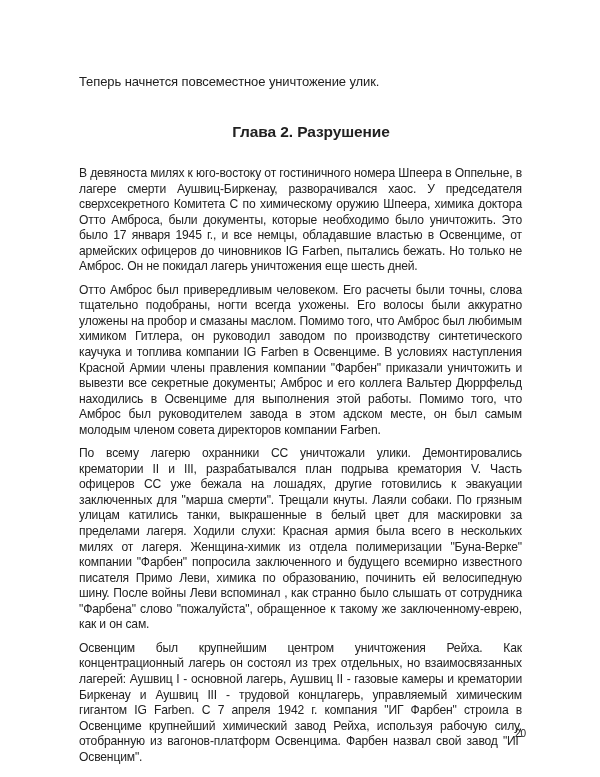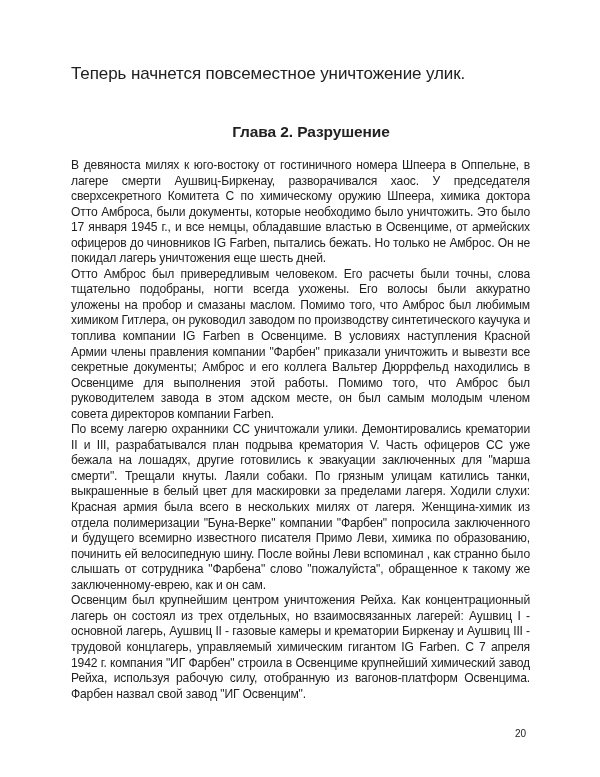--- a/index.html
+++ b/index.html
@@ -15,22 +15,22 @@
     font-family: "Liberation Sans", "DejaVu Sans", sans-serif;
     color: #212121;
     overflow: hidden;
     box-sizing: border-box;
   }
   .lead-paragraph {
     position: absolute;
     top: 66px;
     left: 71px;
     right: 70px;
-    margin: 0;
-    font-size: 17px;
+    margin: 8px;
+    font-size: 13px;
     line-height: 15.6px;
     letter-spacing: -0.1px;
   }
   .chapter-heading {
     position: absolute;
     top: 112px;
     left: 0;
     width: 100%;
     margin: 11px;
     text-align: center;
@@ -42,21 +42,21 @@
     position: absolute;
     top: 158px;
     left: 71px;
     width: 459px;
     font-size: 12.1px;
     line-height: 15.55px;
     text-align: justify;
     letter-spacing: -0.15px;
   }
   .body-text p {
-    margin: 0;
+    margin: 8px;
     padding: 0;
   }
   .page-number {
     position: absolute;
     top: 728px;
     right: 74px;
     font-size: 10px;
     letter-spacing: 0;
   }
 </style>

